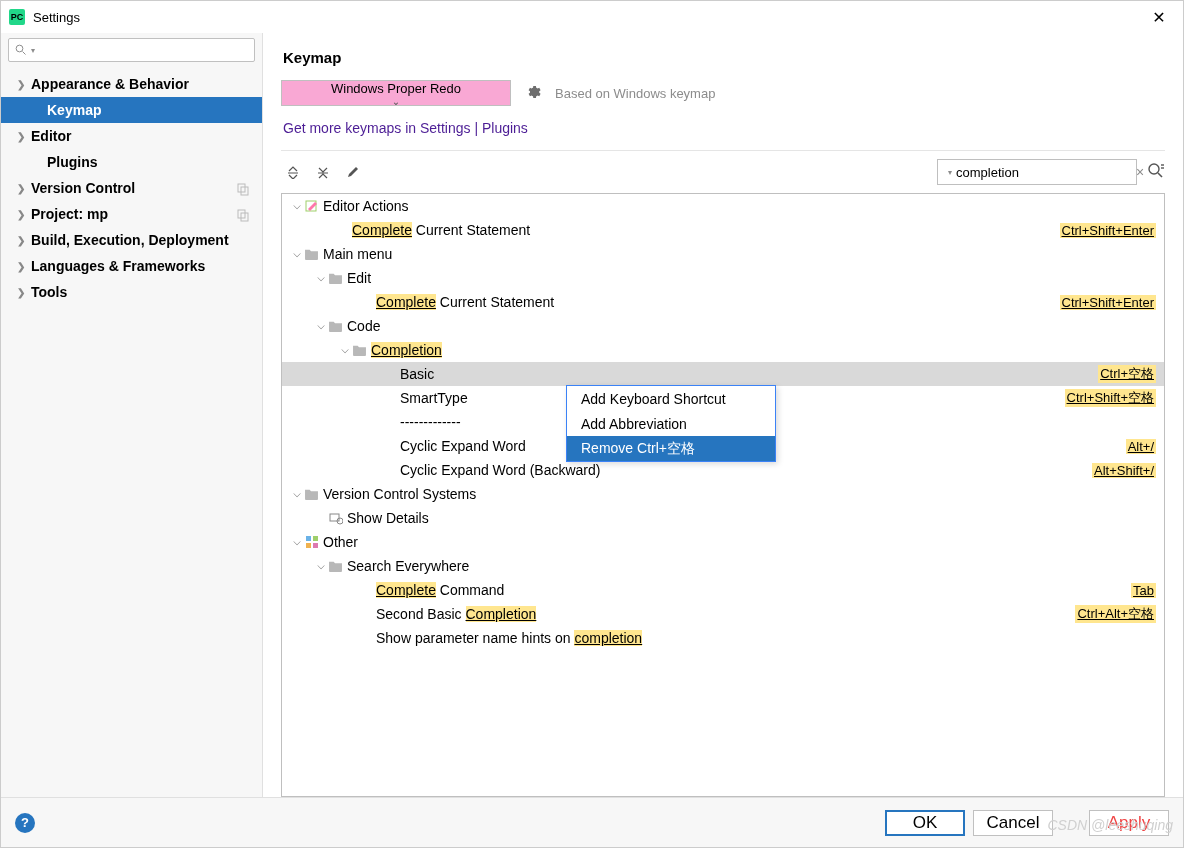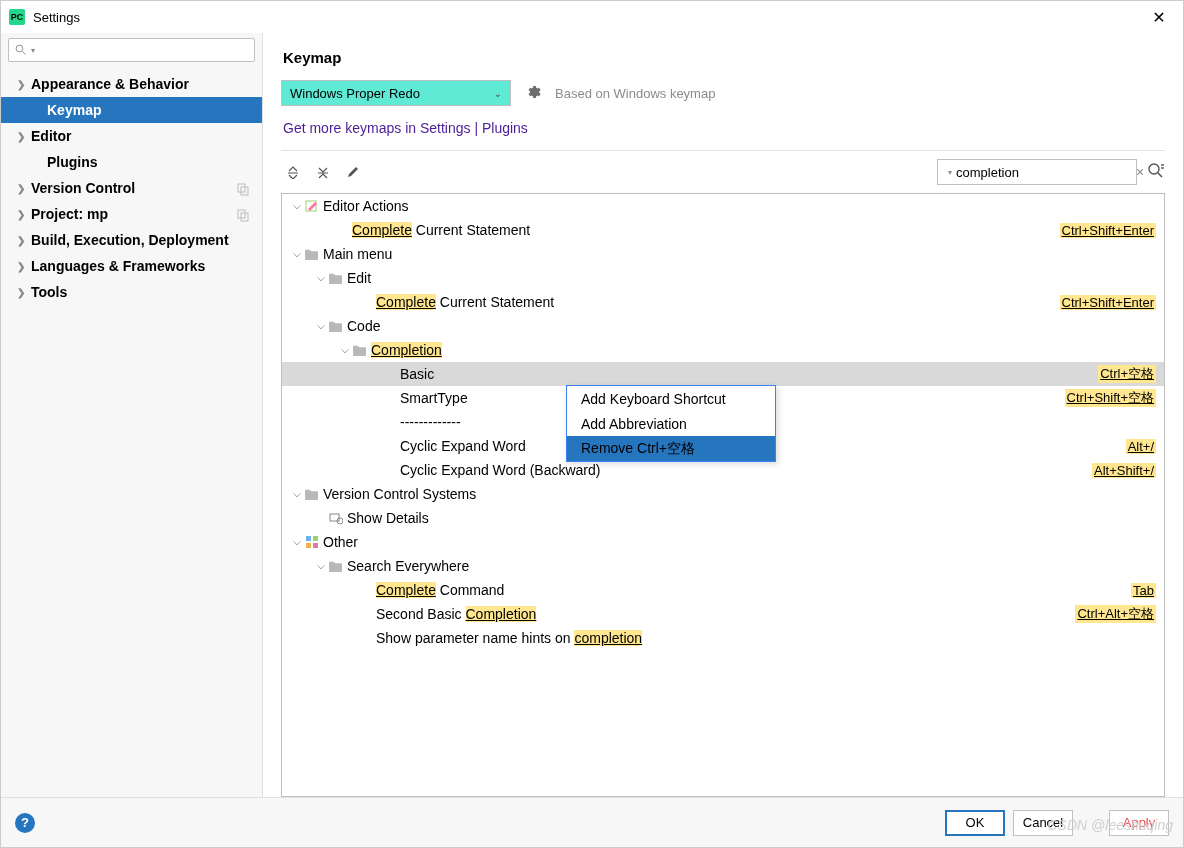--- a/index.html
+++ b/index.html
@@ -25,21 +25,21 @@
 .navitem.child { padding-left: 32px; }
 .navitem.selected { background: #2675BF; color: #fff; }
 .navitem .chev { width: 12px; display: inline-block; margin-right: 2px; color: #888; font-size: 10px; }
 .navitem.selected .chev { color: #fff; }
 .navitem .copyicon { position: absolute; right: 12px; top: 7px; width: 14px; height: 14px; }
 
 
 .content { flex: 1; display: flex; flex-direction: column; padding: 10px 18px 0 18px; }
 .content > .heading { font-size: 15px; font-weight: 600; margin: 6px 0 14px 2px; }
 .toprow { display: flex; align-items: center; gap: 14px; margin-bottom: 6px; }
-.keymapshelf { width: 230px; height: 26px; border: 1px solid #bfbfbf; background: #5eead4; display: flex; align-items: center; padding: 0 8px; justify-content: space-between; cursor: pointer; }
+.keymapshelf { width: 230px; height: 26px; border: 1px solid #bfbfbf; background: #f9a8d4; display: flex; align-items: center; padding: 0 8px; justify-content: space-between; cursor: pointer; flex-direction: column; }
 .keymapshelf .sel { font-size: 13px; }
 .keymapshelf .dd { font-size: 10px; color: #555; }
 .gearicon { color: #6e6e6e; cursor: pointer; }
 .basedon { color: #8c8c8c; font-size: 13px; }
 .link { color: #4c1d95; margin: 8px 0 0 2px; display: block; cursor: pointer; font-size: 14px; }
 .hr { border: none; border-top: 1px solid #e5e5e5; margin: 14px 0 8px 0; }
 
 .toolbar { display: flex; align-items: center; margin-bottom: 8px; }
 .toolbar .tbtn { width: 24px; height: 24px; display: inline-flex; align-items: center; justify-content: center; margin-right: 6px; color: #555; cursor: pointer; }
 .toolbar .spacer { flex: 1; }
@@ -56,27 +56,27 @@
 .trow .tw { width: 14px; display: inline-block; font-size: 10px; color: #777; text-align: center; }
 .trow .fico { width: 15px; height: 14px; margin-right: 4px; display: inline-flex; align-items: center; justify-content: center; }
 .trow .lbl { white-space: pre; }
 .trow .shortcut { position: absolute; right: 8px; font-size: 13px; }
 .hl { background: #ffe68f; text-decoration: underline; }
 .shortcut.hl { padding: 0px 2px; }
 
 
 .ctxmenu { position: absolute; left: 565px; top: 384px; width: 210px; background: #fff; border: 1px solid #3b82f6; box-shadow: 2px 2px 6px rgba(0,0,0,0.15); z-index: 10; }
 .ctxmenu .mi { height: 25px; padding: 0 14px; display: flex; align-items: center; font-size: 14px; cursor: pointer; }
-.ctxmenu .mi.sel { background: #2675BF; color: #000000; }
+.ctxmenu .mi.sel { background: #2675BF; color: #ffffff; }
 
 
 .bottombar { position: absolute; left: 0; right: 0; bottom: 0; height: 50px; background: #f7f7f7; border-top: 1px solid #e0e0e0; display: flex; align-items: center; padding: 0 14px; }
 .bottombar .help { width: 20px; height: 20px; border-radius: 50%; background: #2675BF; color: #fff; display: flex; align-items: center; justify-content: center; font-size: 13px; font-weight: bold; cursor: pointer; }
 .bottombar .spacer { flex: 1; }
-.bottombar button { width: 60px; height: 26px; margin-left: 8px; background: #fff; border: 1px solid #c0c0c0; font-size: 13px; cursor: pointer; }
+.bottombar button { width: 80px; height: 26px; margin-left: 8px; background: #fff; border: 1px solid #c0c0c0; font-size: 17px; cursor: pointer; }
 .bottombar button.primary { border: 2px solid #2675BF; }
 .bottombar button.disabled { color: #ef4444; margin-left: 36px; }
 
 .watermark { position: absolute; right: 10px; bottom: 14px; color: #d0d0d0; font-size: 14px; pointer-events: none; font-style: italic;}
 
 
 .folder { width: 15px; height: 12px; }
 </style>
 </head>
 <body>

